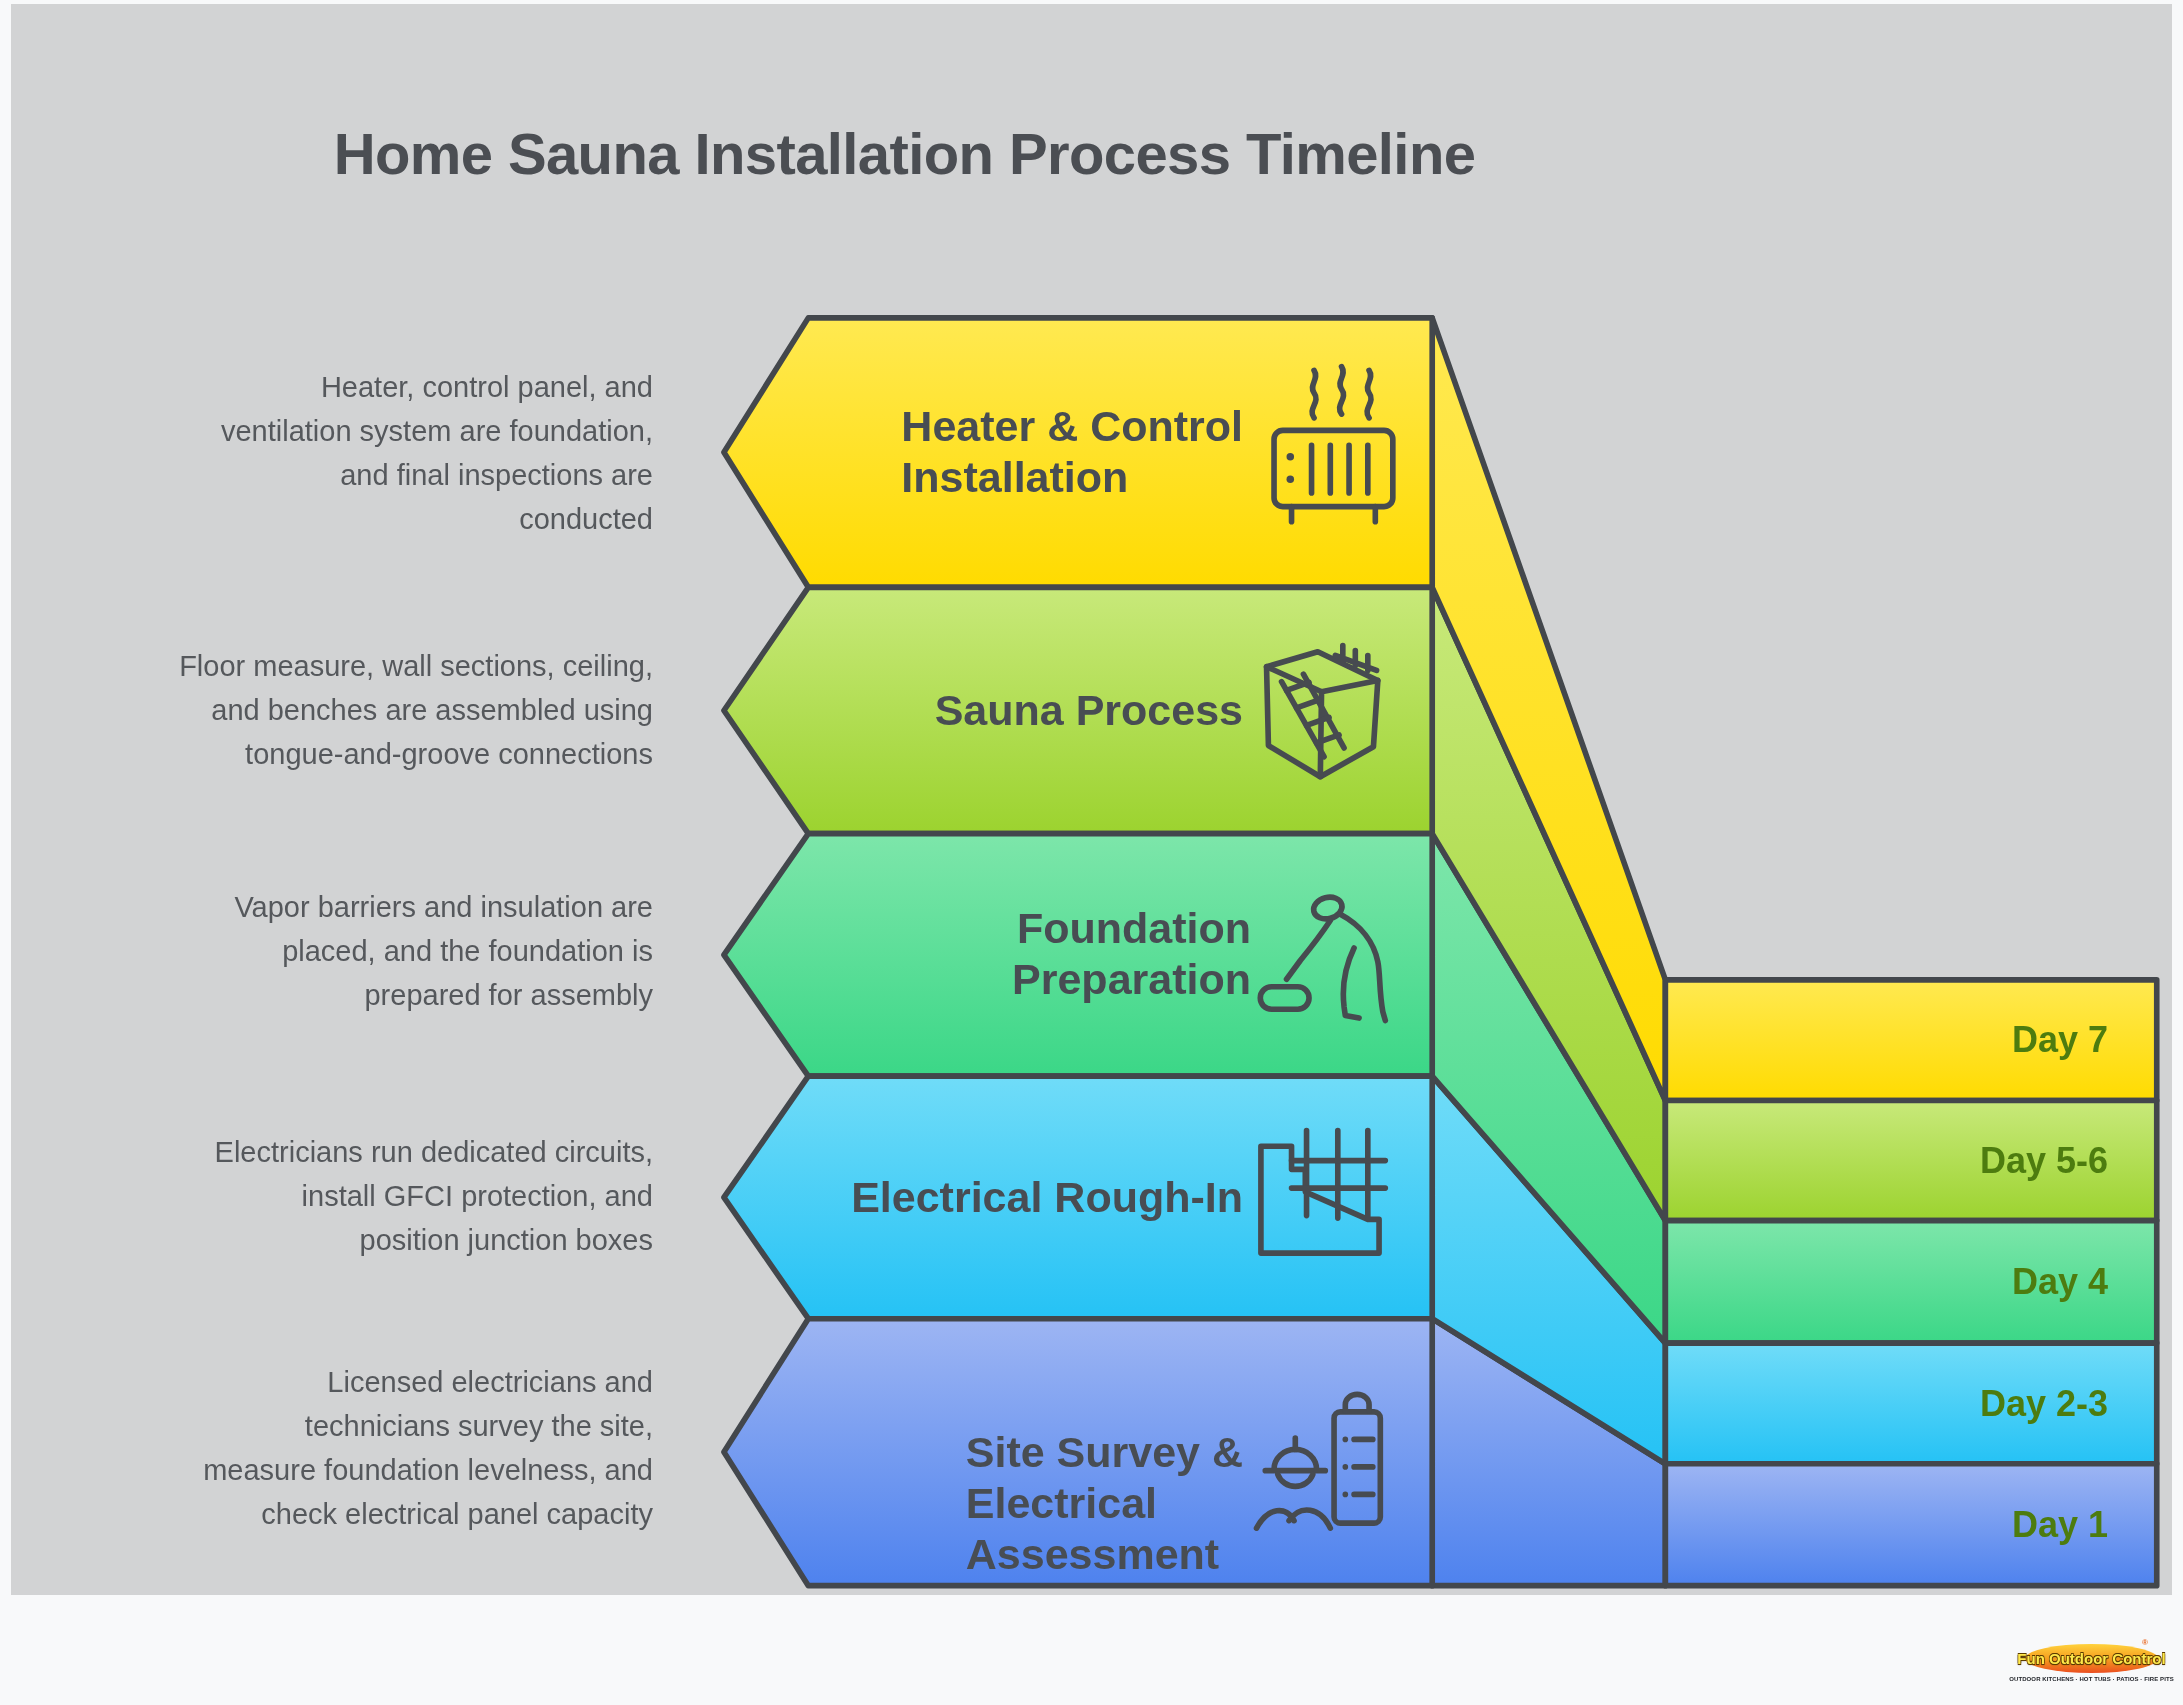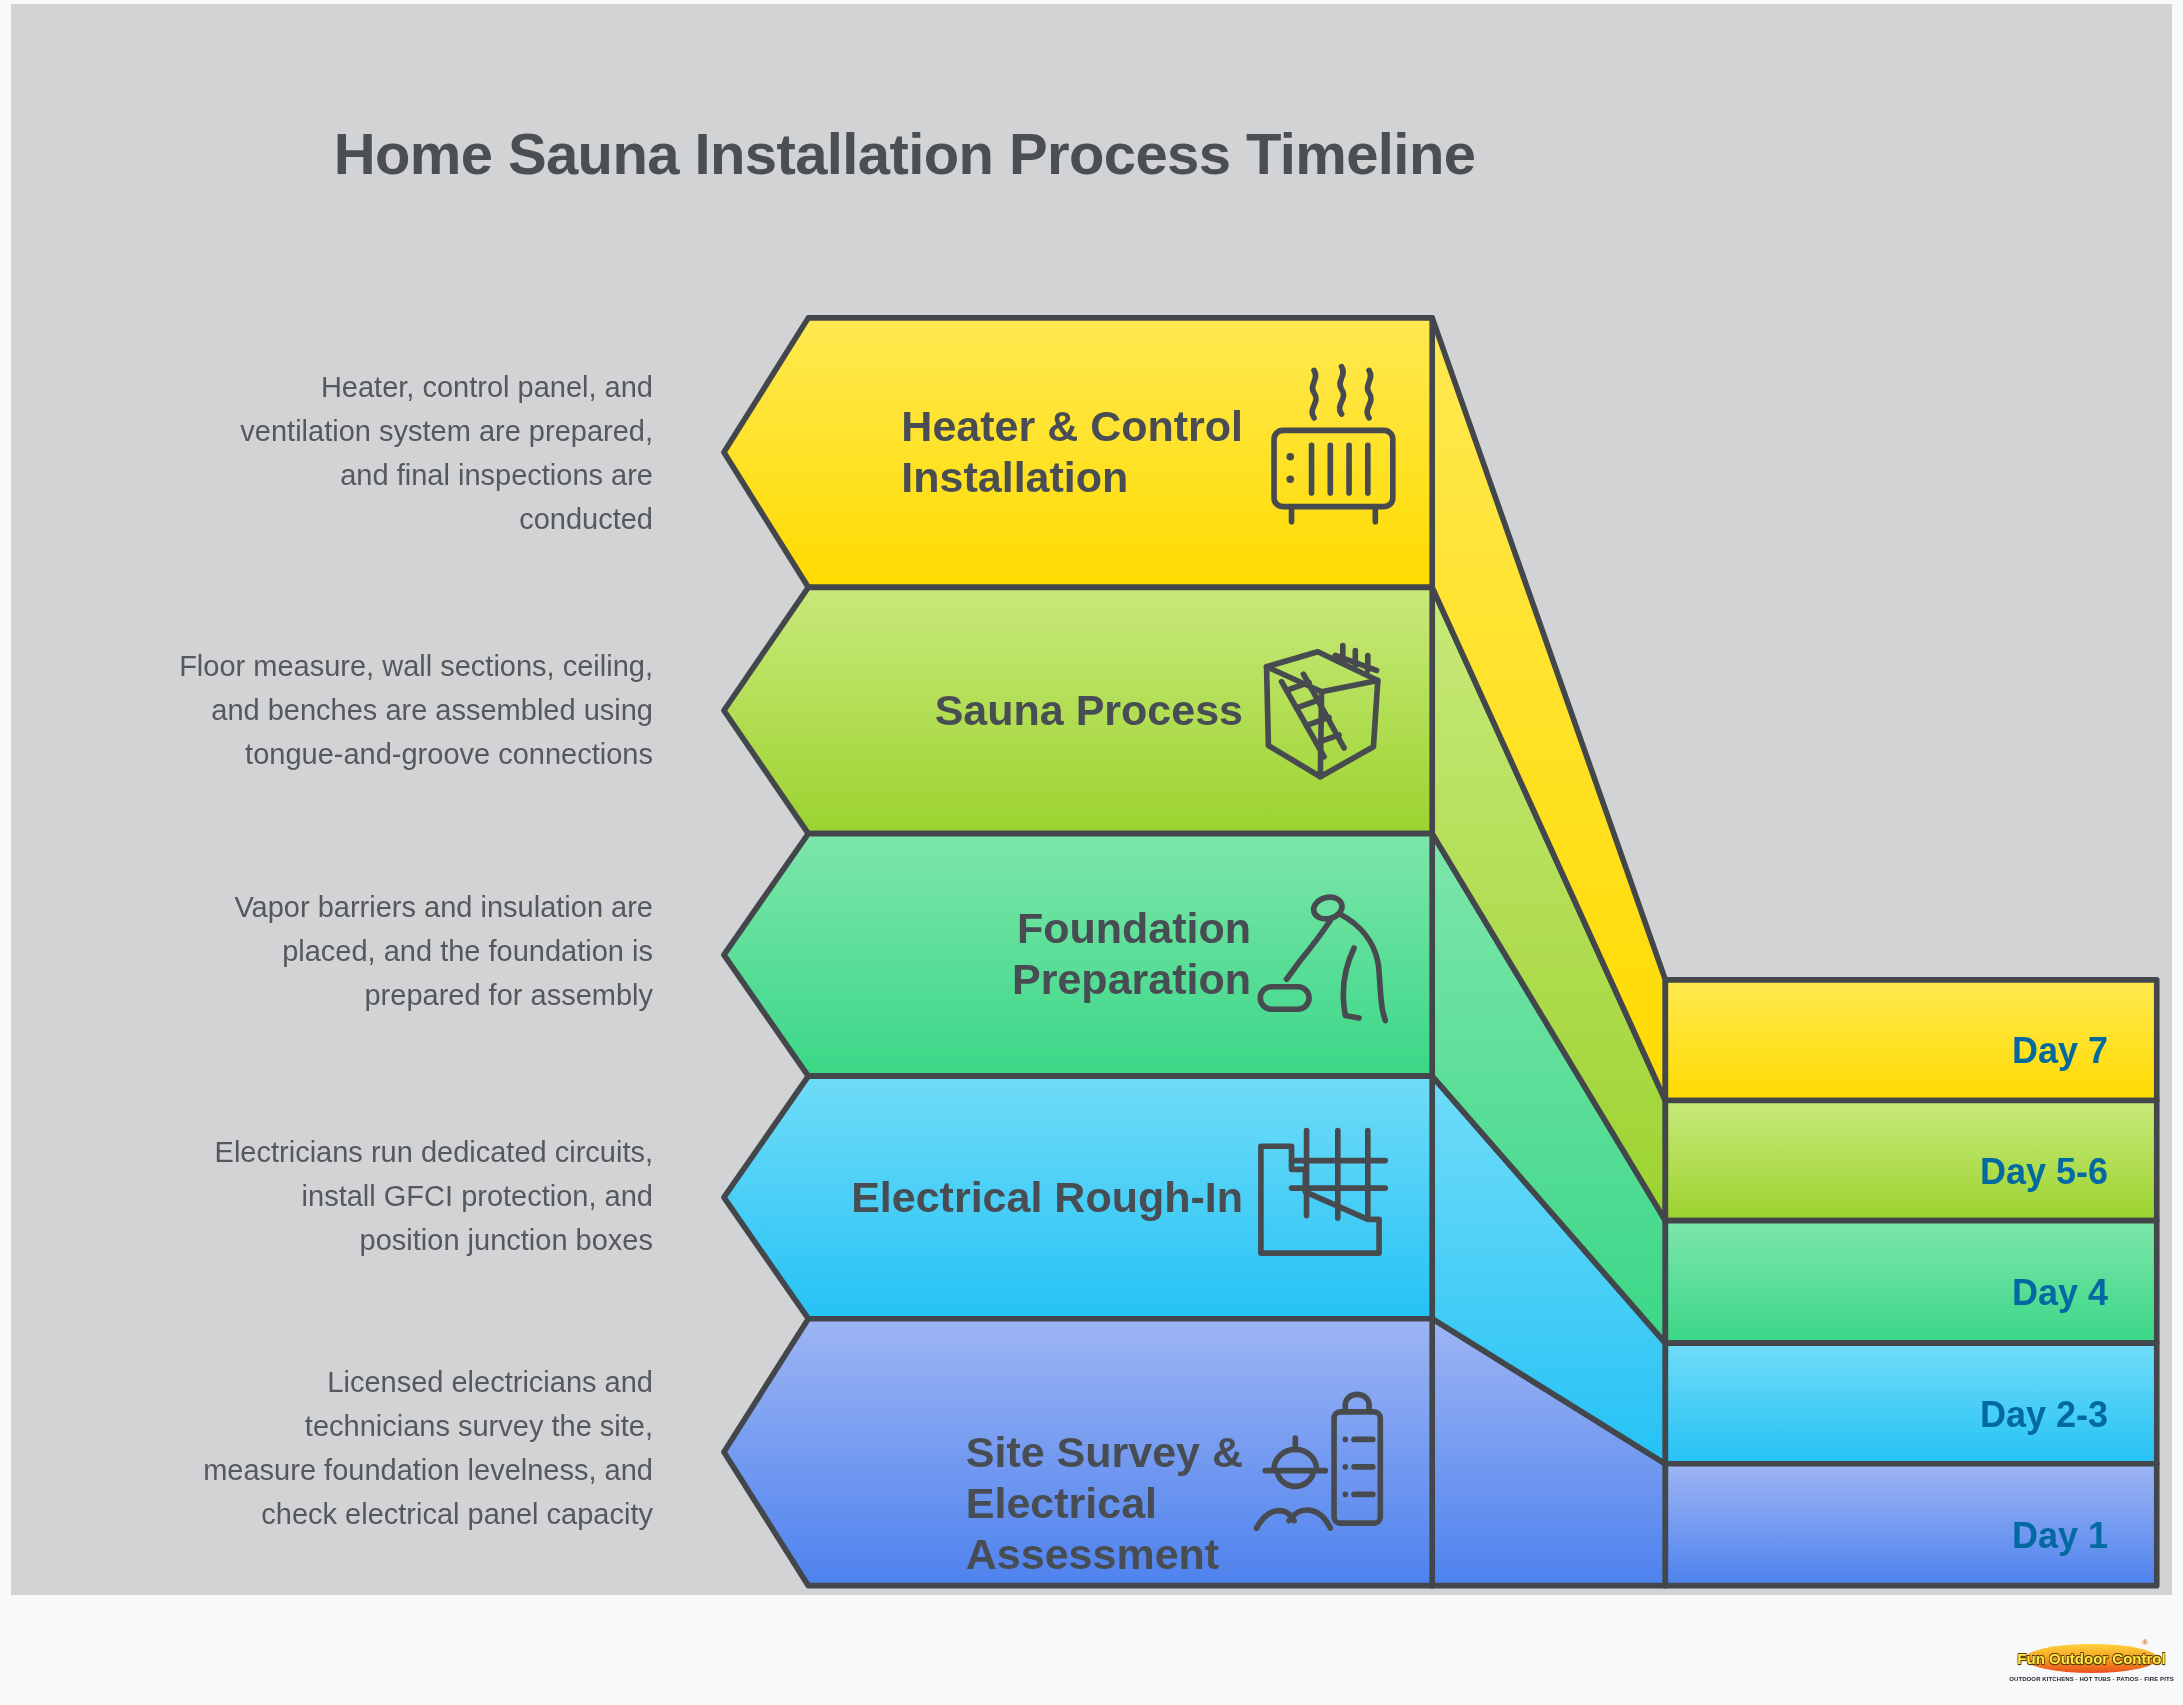--- a/index.html
+++ b/index.html
@@ -24,21 +24,21 @@
     font-size:29px;line-height:44px;color:#55585c;
     white-space:pre-line;
   }
   .arrow-label{
     position:absolute;font-size:43px;line-height:51px;font-weight:700;
     color:#484d53;white-space:pre-line;
   }
   .arrow-label.centered{text-align:right;}
   .day-label{
     position:absolute;right:75px;font-size:36px;font-weight:700;
-    color:#0369a1;line-height:43px;text-align:right;margin-top:11px;
+    color:#4d7c0f;line-height:43px;text-align:right;
   }
   .logo{
     position:absolute;left:2007px;top:1644px;width:169px;text-align:center;
   }
   .logo-oval{
     width:133px;height:29px;margin:0 auto;border-radius:50%;
     background:linear-gradient(180deg,#ffd23c 0%,#f59a1e 55%,#ea4d20 100%);
     position:relative;
   }
   .logo-name{
@@ -155,21 +155,21 @@
       <circle cx="2152" cy="2346" r="4.5" fill="#474b50" stroke="none"></circle>
       <circle cx="2152" cy="2390" r="4.5" fill="#474b50" stroke="none"></circle>
       <path d="M2166,2302 H2196 M2166,2346 H2196 M2166,2390 H2196"></path>
     </g>
   </g>
 </svg>
 
 <h1 class="title">Home Sauna Installation Process Timeline</h1>
 
 <div class="desc" style="top:365px;">Heater, control panel, and
-ventilation system are prepared,
+ventilation system are foundation,
 and final inspections are
 conducted</div>
 <div class="desc" style="top:644px;">Floor measure, wall sections, ceiling,
 and benches are assembled using
 tongue-and-groove connections</div>
 <div class="desc" style="top:885px;">Vapor barriers and insulation are
 placed, and the foundation is
 prepared for assembly</div>
 <div class="desc" style="top:1130px;">Electricians run dedicated circuits,
 install GFCI protection, and

